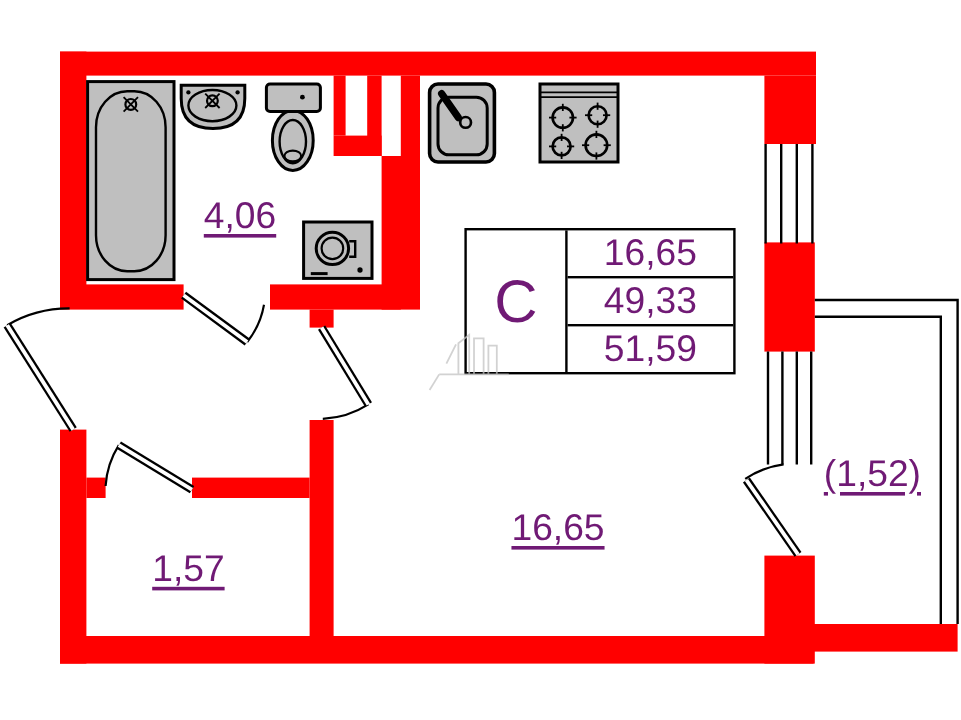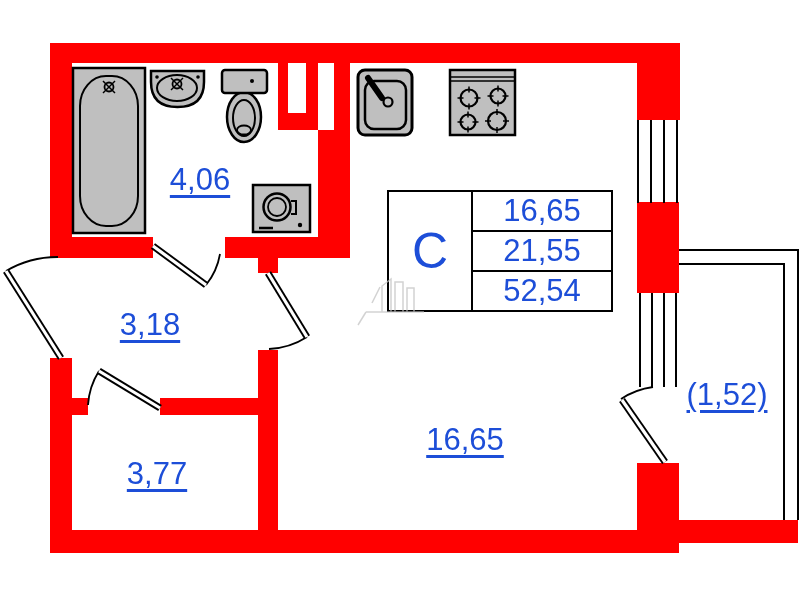--- a/index.html
+++ b/index.html
@@ -1,18 +1,18 @@
 <!DOCTYPE html>
 <html style="--wall: #ff0000;"><head>
 <meta charset="utf-8">
 <style>
   html,body{margin:0;padding:0;background:#fff;}
   .stage{
     position:relative;width:801px;height:600px;background:#fff;
-    font-family:"Liberation Sans",sans-serif;color:#1d4ed8;overflow:hidden;
+    font-family:"Liberation Sans",sans-serif;color:#701a75;overflow:hidden;
   }
   .wall{position:absolute;background:var(--wall,#ff0000);}
   svg.overlay{position:absolute;left:0;top:0;z-index:4;}
   svg.wm{position:absolute;left:0;top:0;z-index:6;pointer-events:none;}
   .room-label{
     position:absolute;z-index:5;font-size:31px;line-height:36px;
     text-decoration:underline;text-underline-offset:5px;
     white-space:nowrap;transform:translateX(-50%);
   }
   .unit-table{
@@ -182,31 +182,30 @@
         <circle cx="497" cy="121" r="9" stroke-width="2.2"></circle>
         <line x1="497" y1="109" x2="497" y2="115" stroke-width="1.5"></line>
         <line x1="497" y1="127" x2="497" y2="133" stroke-width="1.5"></line>
         <line x1="485" y1="121" x2="491" y2="121" stroke-width="1.5"></line>
         <line x1="503" y1="121" x2="509" y2="121" stroke-width="1.5"></line>
       </g>
     </g>
   </svg>
 
   <div class="room-label" style="left:200px;top:162px">4,06</div>
-  <div class="room-label" style="left:150px;top:307px">3,18</div>
-  <div class="room-label" style="left:157px;top:456px">3,77</div>
+  <div class="room-label" style="left:157px;top:456px">1,57</div>
   <div class="room-label" style="left:465px;top:422px">16,65</div>
   <div class="room-label" style="left:727px;top:377px">(1,52)</div>
 
   <div class="unit-table">
     <div class="type-cell">С</div>
     <div class="vals">
       <div class="v">16,65</div>
-      <div class="v">21,55</div>
-      <div class="v">52,54</div>
+      <div class="v">49,33</div>
+      <div class="v">51,59</div>
     </div>
   </div>
 
   <svg class="wm" width="801" height="600" viewBox="0 0 801 600">
     <g stroke="#c4c4c4" fill="none" stroke-width="1.5" opacity="0.75">
       <path d="M 366 312 H 424"></path>
       <path d="M 382 312 V 286 L 391 279 V 312"></path>
       <path d="M 395 312 V 282 H 403 V 312"></path>
       <path d="M 407 312 V 288 H 414 V 312"></path>
       <path d="M 372 303 L 380 287"></path>

